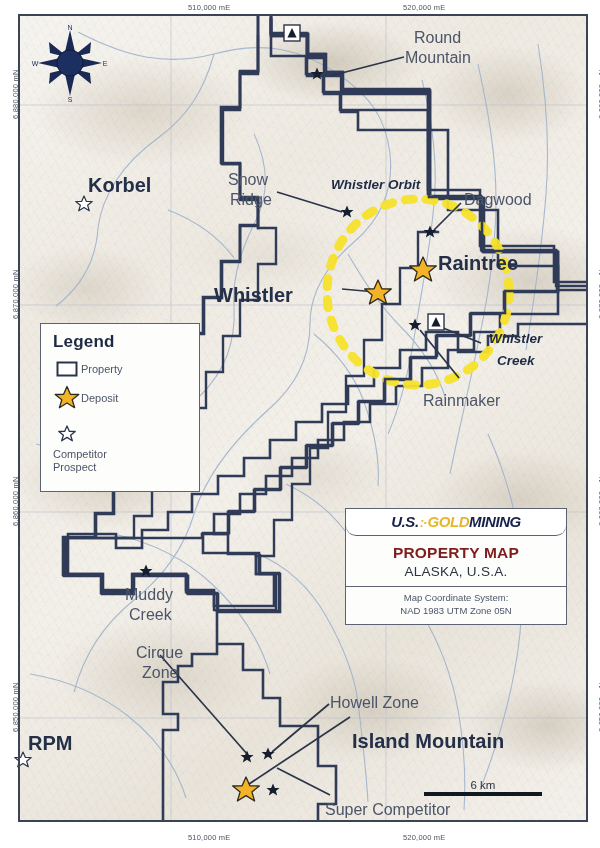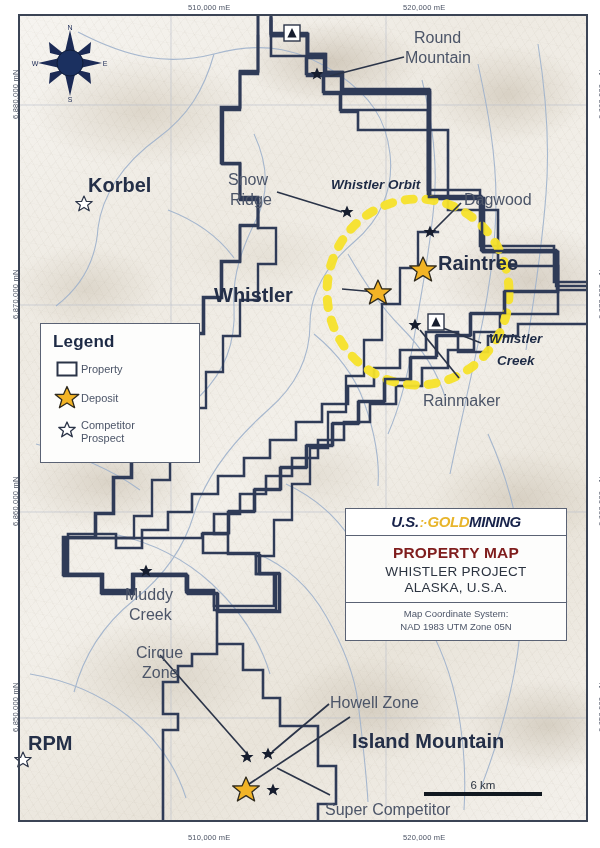--- a/index.html
+++ b/index.html
@@ -59,21 +59,21 @@
   #legend h3{margin:0 0 9px 0;font-size:17px;color:#1d2a45;font-weight:bold;letter-spacing:.2px;}
   .legrow{display:flex;align-items:center;margin-bottom:8px;}
   .legrow .sym{width:28px;flex:0 0 28px;display:flex;justify-content:center;align-items:center;}
   .legrow .txt{font-size:11px;color:#4c5568;line-height:1.15;}
   
   #titleblock{
     position:absolute;left:345px;top:508px;width:222px;
     border:1.6px solid #5a6274;background:#fdfdfc;z-index:30;box-sizing:border-box;
   }
   #logobar{
-    border-bottom:1.4px solid #5a6274;padding:4px 0 4px 0;text-align:center;background:#fff;
+    border-bottom:1.4px solid #5a6274;padding:4px 0 4px 0;text-align:center;background:#fff;border-radius:10px;
   }
   .logo-txt{font-size:15px;font-weight:bold;font-style:italic;letter-spacing:-.4px;}
   .logo-us{color:#17224a;}
   .logo-gold{color:#e8b52c;}
   .logo-mining{color:#17224a;}
   .logo-dots{color:#e8b52c;font-size:13px;letter-spacing:-1px;padding:0 1px;}
   #titlemain{padding:8px 6px 7px 6px;text-align:center;}
   .t1{font-size:15.5px;font-weight:bold;color:#7f1d1d;letter-spacing:.2px;margin-bottom:2px;}
   .t2{font-size:13.5px;color:#2b3340;letter-spacing:.3px;margin-bottom:1px;}
   .t3{font-size:13.5px;color:#2b3340;letter-spacing:.3px;}
@@ -363,38 +363,37 @@
     <div class="legrow">
       <span class="sym">
         <svg width="26" height="26" viewBox="-13 -13 26 26">
           <polygon points="0,-11.5 3.4,-3.7 11.8,-3.5 5.2,1.7 7.6,9.7 0,5 -7.6,9.7 -5.2,1.7 -11.8,-3.5 -3.4,-3.7" fill="#f2b426" stroke="#2f2a1e" stroke-width="1.3" stroke-linejoin="round"></polygon>
         </svg>
       </span>
       <span class="txt">Deposit</span>
     </div>
 
 
-    <div class="legrow" style="align-items:flex-start;">
+    <div class="legrow" style="align-items:flex-start;flex-direction:column;">
       <span class="sym" style="margin-top:1px;">
         <svg width="20" height="20" viewBox="-10 -10 20 20">
           <polygon points="0,-8 2.4,-2.6 8.2,-2.5 3.6,1.2 5.3,6.8 0,3.4 -5.3,6.8 -3.6,1.2 -8.2,-2.5 -2.4,-2.6" fill="#ffffff" stroke="#2b3448" stroke-width="1.3" stroke-linejoin="round"></polygon>
         </svg>
       </span>
       <span class="txt" style="white-space:pre-line;">Competitor
 Prospect</span>
     </div>
   </div>
 
   <div id="titleblock">
     <div id="logobar">
       <span class="logo-txt logo-us">U.S.</span><span class="logo-txt logo-dots">:·</span><span class="logo-txt logo-gold">GOLD</span><span class="logo-txt logo-mining">MINING</span>
     </div>
     <div id="titlemain">
       <div class="t1">PROPERTY MAP</div>
-      <div class="t2">WHISTLER PROJECT</div>
       <div class="t3">ALASKA, U.S.A.</div>
     </div>
     <div id="coordbox">
       <div class="c1">Map Coordinate System:</div>
       <div class="c2">NAD 1983 UTM Zone 05N</div>
     </div>
   </div>
 
   <div id="scalebar">
     <div class="sbtxt">6 km</div>

